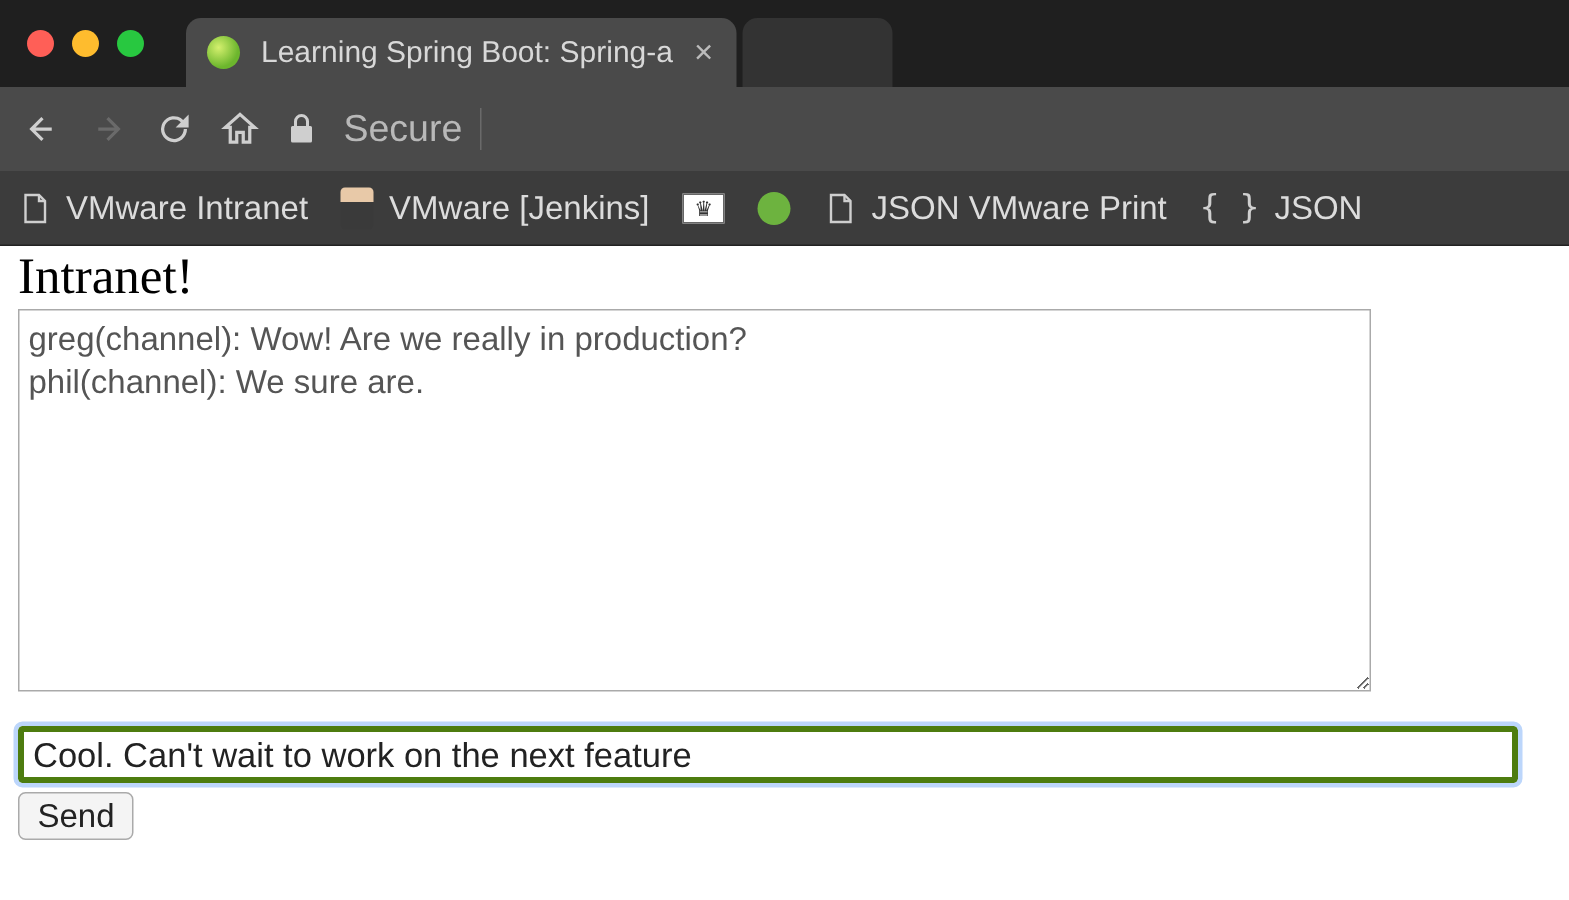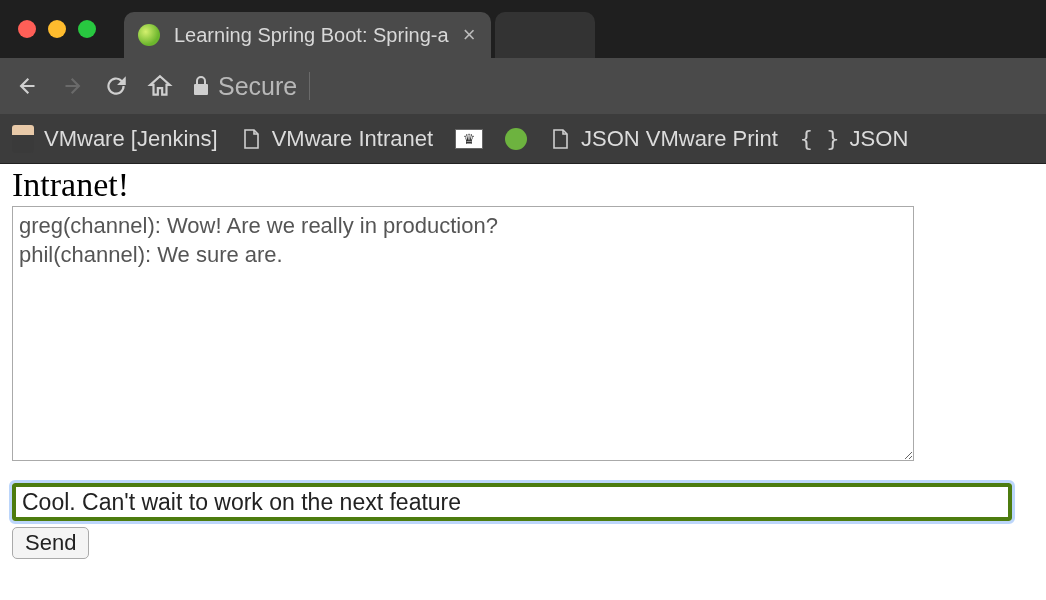--- a/index.html
+++ b/index.html
@@ -106,21 +106,21 @@
       flex: 1;
       height: 36px;
       gap: 12px;
       padding-left: 6px;
       font-size: 24px;
       color: #b8b8b8;
     }
     .secure {
       display: flex;
       align-items: center;
-      gap: 8px;
+      gap: 19px;
       color: #b8b8b8;
       font-size: 25px;
     }
     .divider {
       width: 1px;
       height: 28px;
       background: #6a6a6a;
     }
     .url { color: #b8b8b8; font-size: 25px; }
     .bookmarks {
@@ -271,31 +271,31 @@
             <path d="M4 9V6a5 5 0 0 1 10 0v3h1a1 1 0 0 1 1 1v9a1 1 0 0 1-1 1H3a1 1 0 0 1-1-1v-9a1 1 0 0 1 1-1zm2 0h6V6a3 3 0 0 0-6 0z" fill="#cfcfcf"></path>
           </svg>
         <span>Secure</span>
       </div>
       <div class="divider"></div>
     </div>
   </div>
 
   <div class="bookmarks">
     <div class="bookmark">
-      <span class="bk-jenkins"></span>
-      <span>VMware [Jenkins]</span>
-    </div>
-    <div class="bookmark">
       <span class="bk-icon">
         <svg width="18" height="22" viewBox="0 0 18 22" class="page-icon-svg">
             <path d="M3 2h9l4 4v14H3z"></path>
             <path d="M12 2v4h4"></path>
           </svg>
       </span>
       <span>VMware Intranet</span>
+    </div>
+    <div class="bookmark">
+      <span class="bk-jenkins"></span>
+      <span>VMware [Jenkins]</span>
     </div>
     <div class="bookmark">
       <span class="bk-crown">♛</span>
     </div>
     <div class="bookmark">
       <span class="bk-spring"></span>
     </div>
     <div class="bookmark">
       <span class="bk-icon">
         <svg width="18" height="22" viewBox="0 0 18 22" class="page-icon-svg">

